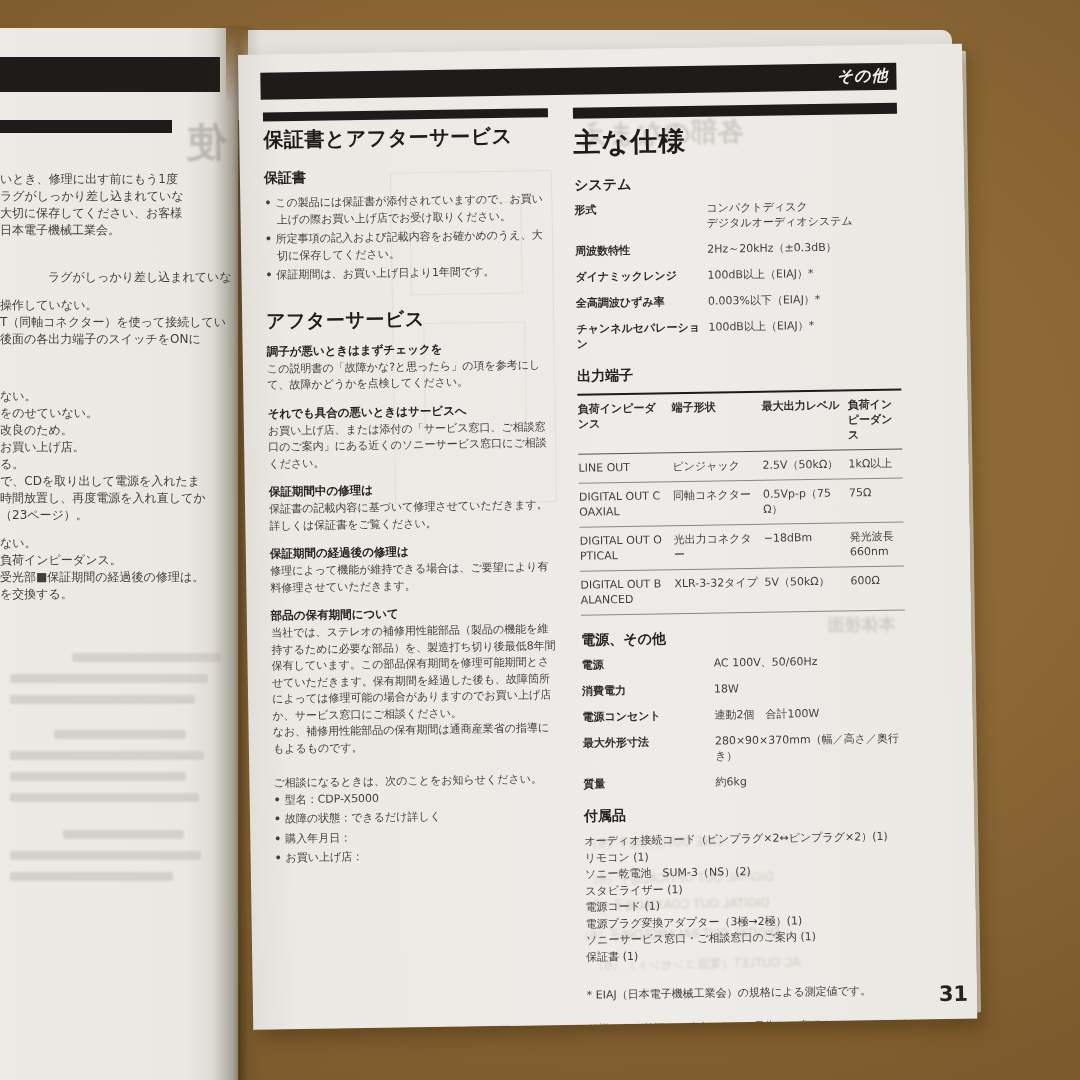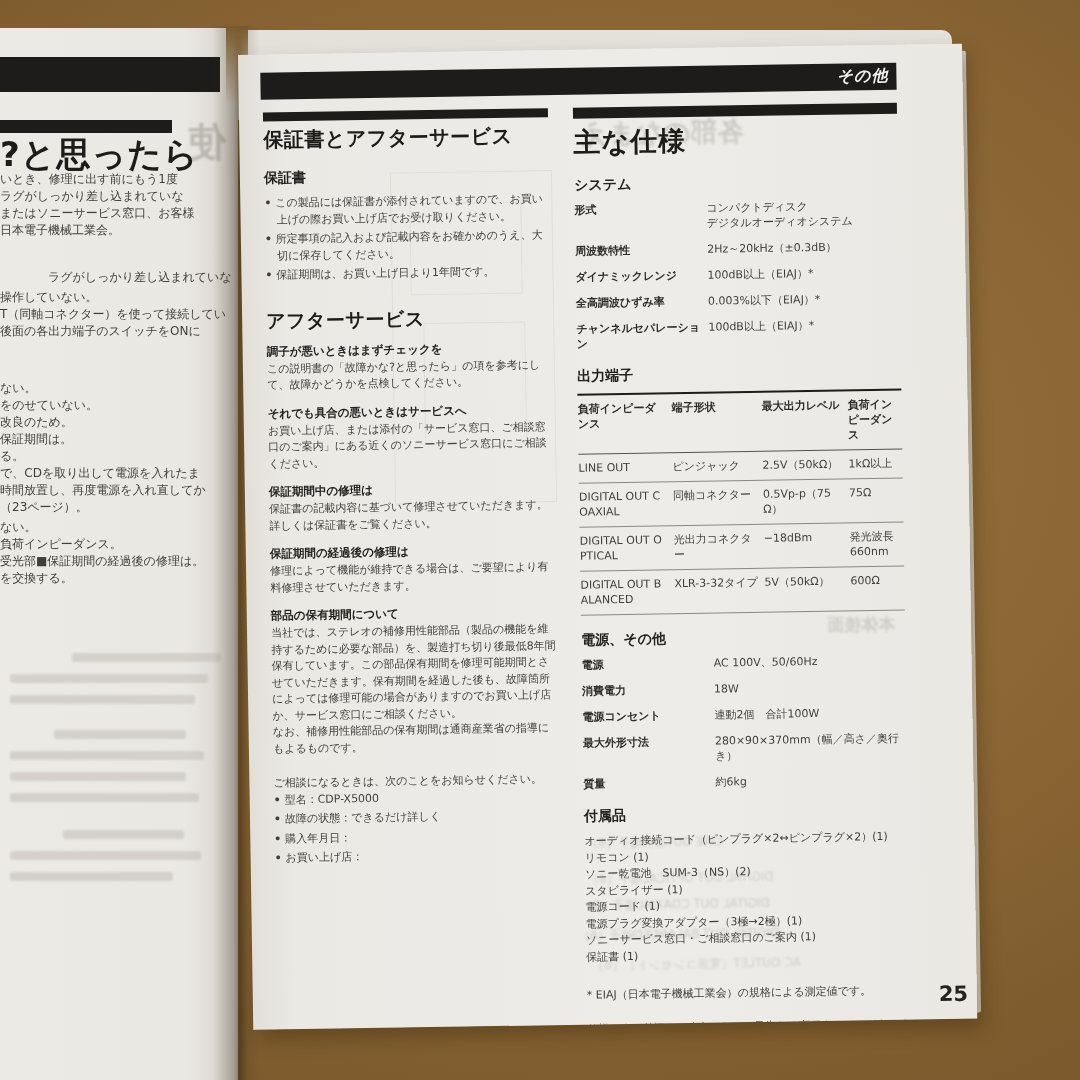--- a/index.html
+++ b/index.html
@@ -22,21 +22,21 @@
   .left-page{position:absolute;left:0;top:28px;width:238px;height:1052px;
     background:linear-gradient(90deg,#eceae5 0%,#eae8e3 78%,#d9d6cf 95%,#c9c5bc 100%);
     overflow:hidden;color:#3a3836;}
   .lp-band{position:absolute;left:0;top:29px;width:220px;height:35px;background:#1d1c1a;}
   .lp-titlebar{position:absolute;left:0;top:92px;width:172px;height:13px;background:#1d1c1a;}
   .lp-title{position:absolute;left:0;top:104px;font-size:34px;font-weight:bold;color:#1d1c1a;
     letter-spacing:1px;white-space:nowrap;}
   .lp-lines{position:absolute;left:0;top:143px;width:238px;font-size:12px;line-height:17px;
     color:#413f3c;}
   .lp-lines div{white-space:nowrap;overflow:hidden;}
-  .gap-md{margin-top:3px;}
+  .gap-md{margin-top:11px;}
   .gap-lg{margin-top:30px;margin-left:48px;}
   .gap-xl{margin-top:40px;}
   .lp-ghost-char{position:absolute;left:186px;top:86px;font-size:40px;font-weight:bold;
     color:#9a978f;opacity:.55;transform:scaleX(-1);filter:blur(1px);}
   .lp-ghostblock{position:absolute;left:10px;top:625px;width:220px;}
   .lp-ghostblock i{display:block;height:9px;background:#c2beb5;opacity:.55;filter:blur(1.2px);
     margin-bottom:12px;border-radius:2px;}
 
   
   .gutter{position:absolute;left:212px;top:26px;width:48px;height:1054px;
@@ -114,35 +114,34 @@
 <div class="photo">
 
   <div class="back-pages"></div>
   <div class="page-stack-right"></div>
   <div class="tape-strip"></div>
 
   <div class="left-page">
     <div class="lp-band"></div>
     <div class="lp-titlebar"></div>
     <div class="lp-ghost-char">使</div>
-    <div class="lp-title">?と思ったら</div>
 
     <div class="lp-lines">
       <div>いとき、修理に出す前にもう1度</div>
       <div>ラグがしっかり差し込まれていな</div>
-      <div>またはソニーサービス窓口、お客様</div>
+      <div>大切に保存してください、お客様</div>
       <div>日本電子機械工業会。</div>
       <div class="gap-lg">ラグがしっかり差し込まれていな</div>
       <div class="gap-md">操作していない。</div>
       <div>T（同軸コネクター）を使って接続してい</div>
       <div>後面の各出力端子のスイッチをONに</div>
       <div class="gap-xl">ない。</div>
       <div>をのせていない。</div>
       <div>改良のため。</div>
-      <div>保証期間は。</div>
+      <div>お買い上げ店。</div>
       <div>る。</div>
       <div>で、CDを取り出して電源を入れたま</div>
       <div>時間放置し、再度電源を入れ直してか</div>
       <div>（23ページ）。</div>
       <div class="gap-md">ない。</div>
       <div>負荷インピーダンス。</div>
       <div>受光部■保証期間の経過後の修理は。</div>
       <div>を交換する。</div>
     </div>
 
@@ -316,16 +315,16 @@
       <div class="acc-item">スタビライザー (1)</div>
       <div class="acc-item">電源コード (1)</div>
       <div class="acc-item">電源プラグ変換アダプター（3極→2極）(1)</div>
       <div class="acc-item">ソニーサービス窓口・ご相談窓口のご案内 (1)</div>
       <div class="acc-item">保証書 (1)</div>
 
       <div class="footnote">* EIAJ（日本電子機械工業会）の規格による測定値です。</div>
       <div class="disclaimer">仕様および外観は、改良のため、予告なく変更することがありますが、ご了承ください。</div>
     </div>
 
-    <div class="page-num">25</div>
+    <div class="page-num">31</div>
   </div>
 
 </div>
 
 </body></html>

